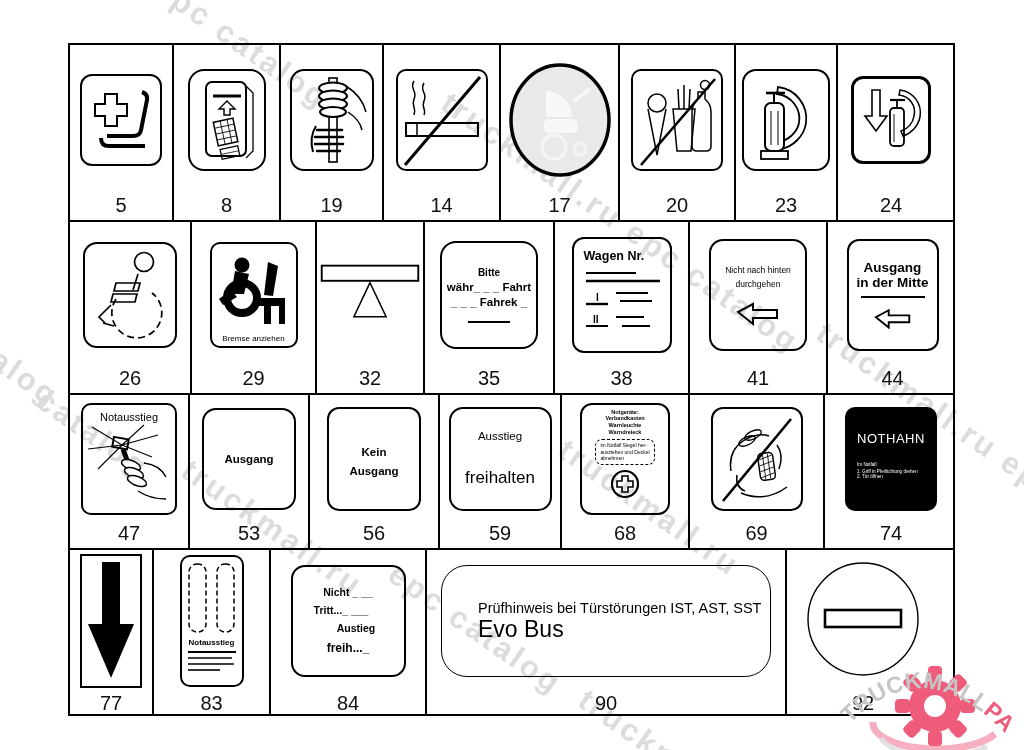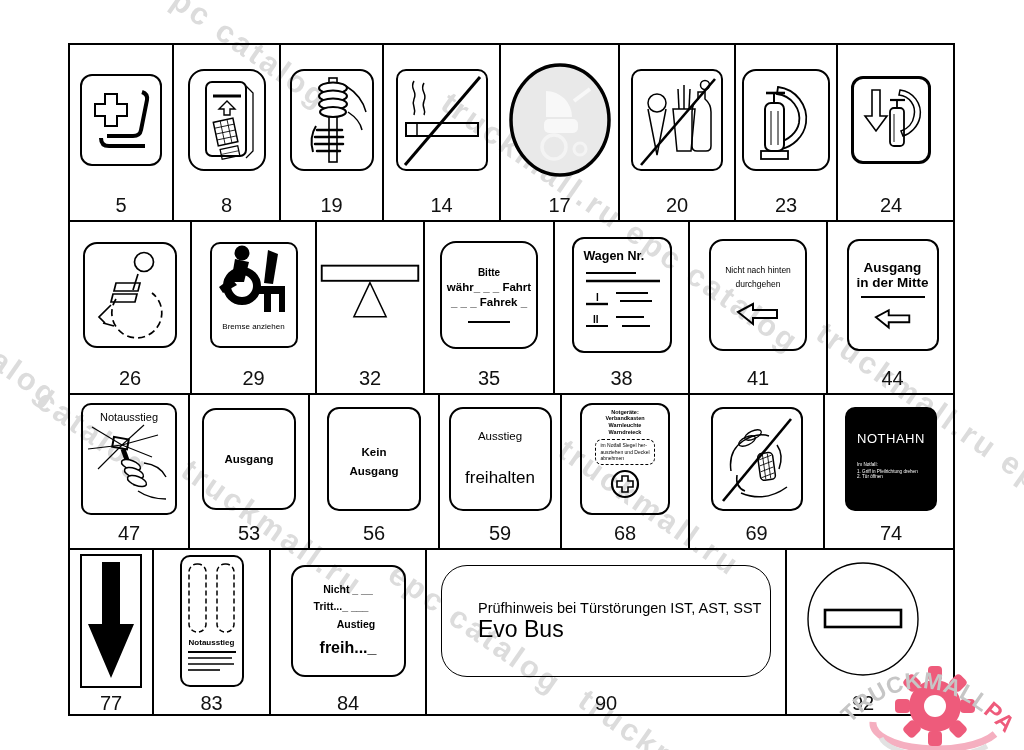--- a/index.html
+++ b/index.html
@@ -182,21 +182,21 @@
             <path d="M25,47 h24 l-2,8 h-24 z" fill="none" stroke="#000" stroke-width="1.7"></path>
             <path d="M23,58 l-12,12 l6,6" fill="none" stroke="#000" stroke-width="1.7"></path>
             <path d="M15,76 l11,3" fill="none" stroke="#000" stroke-width="1.7"></path>
             <path d="M28,52 a25,25 0 1 0 36,-6" fill="none" stroke="#000" stroke-width="1.7" stroke-dasharray="7,4"></path>
           </svg>
         </div>
         <div class="num">26</div>
       </div>
 
       <div class="cell" style="width:125px">
-        <div class="plate" style="width:88px;height:106px;border-radius:10px;justify-content:flex-start;padding-top:0">
+        <div class="plate" style="width:88px;height:106px;border-radius:10px;justify-content:flex-start;padding-top:12px">
           <svg width="74" height="70" viewBox="0 0 74 70">
             <circle cx="25" cy="9" r="7.5" fill="#000"></circle>
             <path d="M18,15 l14,3 -5,20 h-13 z" fill="#000"></path>
             <circle cx="25" cy="42" r="15" fill="none" stroke="#000" stroke-width="8"></circle>
             <path d="M14,34 l-12,9 4,6 14,-8 z" fill="#000"></path>
             <path d="M51,6 l10,4 -5,30 -9,-1 z" fill="#000"></path>
             <path d="M42,42 h26 v8 h-26 z" fill="#000"></path>
             <rect x="47" y="50" width="7" height="18" fill="#000"></rect>
             <rect x="62" y="50" width="6" height="18" fill="#000"></rect>
           </svg>
@@ -397,21 +397,21 @@
           </svg>
         </div>
         <div class="num">83</div>
       </div>
 
       <div class="cell" style="width:156px">
         <div class="plate" style="width:115px;height:112px;border-radius:14px">
           <div class="bt" style="font-size:10.5px;line-height:1.7">Nicht _  __</div>
           <div class="bt" style="font-size:10.5px;line-height:1.7;margin-right:14px">Tritt..._  ___</div>
           <div class="bt" style="font-size:10.5px;line-height:1.7;margin-left:16px">Austieg</div>
-          <div class="bt" style="font-size:16px;line-height:1.7;">freih..._</div>
+          <div class="bt" style="font-size:12px;line-height:1.7;">freih..._</div>
         </div>
         <div class="num">84</div>
       </div>
 
       <div class="cell" style="width:360px">
         <div class="plate" style="width:330px;height:112px;border-radius:26px;border-width:1.6px;align-items:flex-start;justify-content:flex-start;padding:18px 0 0 36px;display:block;box-sizing:border-box">
           <div style="font-size:14.5px;margin-top:16px">Prüfhinweis bei Türstörungen IST, AST, SST</div>
           <div style="font-size:23px">Evo Bus</div>
         </div>
         <div class="num">90</div>

